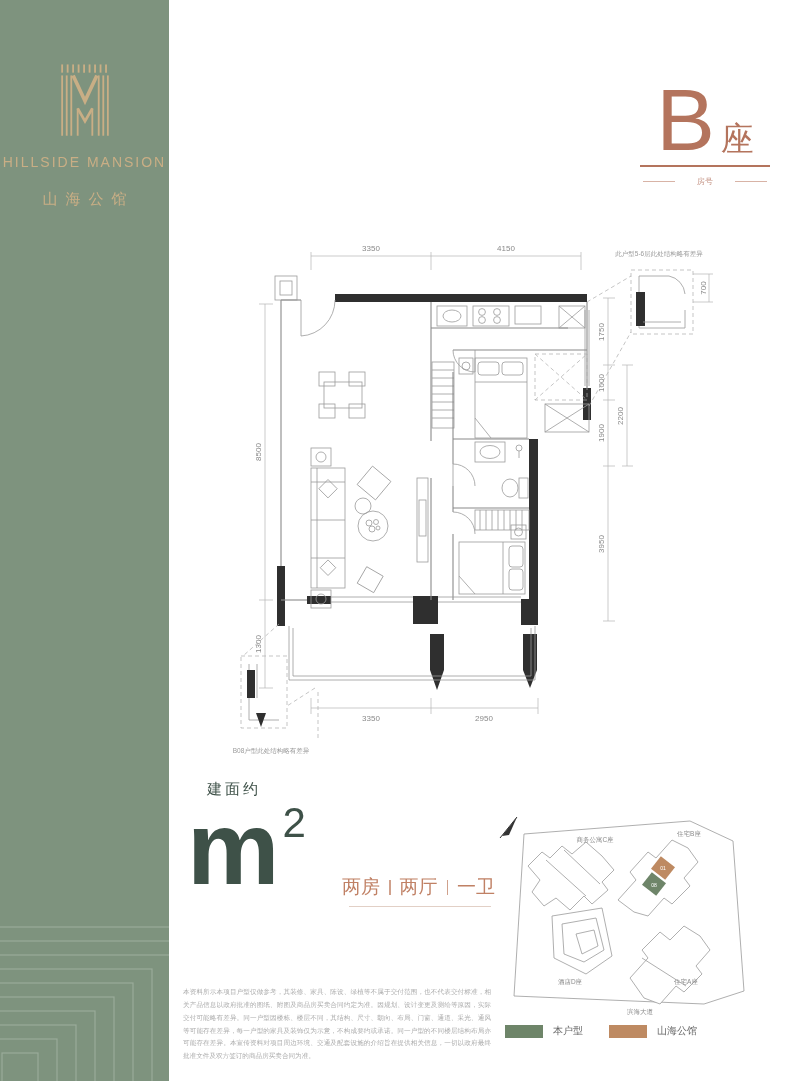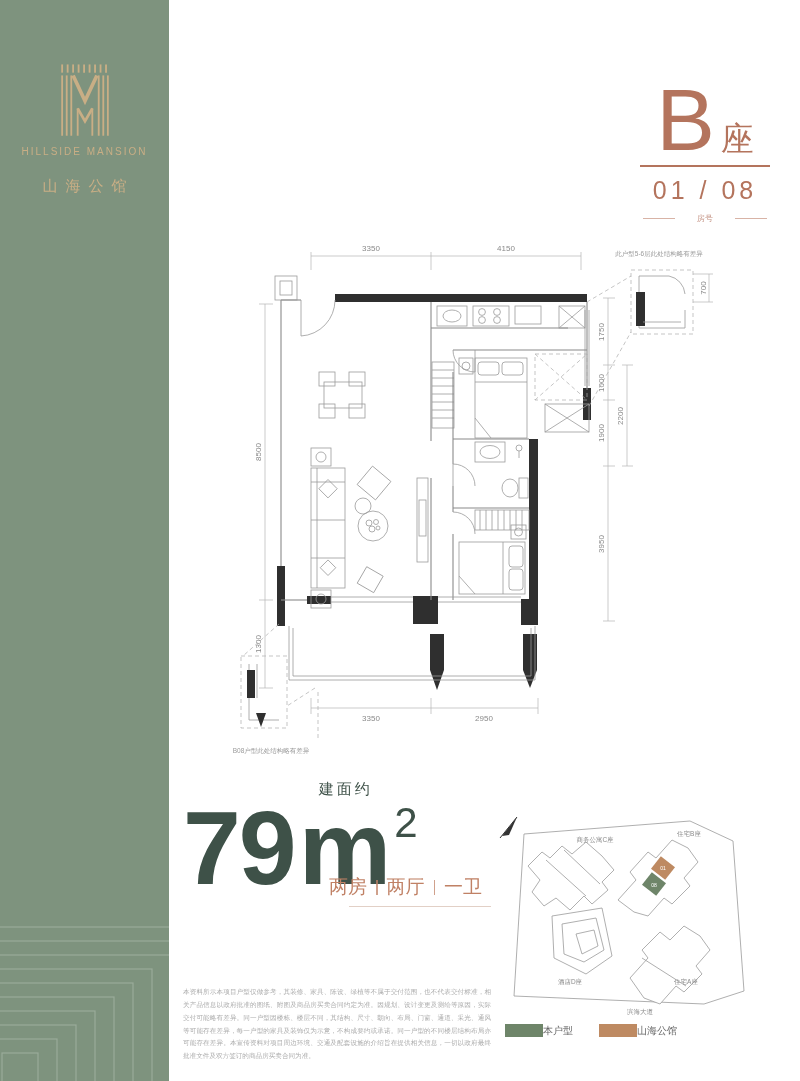--- a/index.html
+++ b/index.html
@@ -2,21 +2,21 @@
 <html><head>
 <meta charset="utf-8">
 <style>
   html,body{margin:0;padding:0;background:#fff;}
   body{width:800px;height:1081px;position:relative;overflow:hidden;
        font-family:"Liberation Sans",sans-serif;}
 
   
   .sidebar{position:absolute;left:0;top:0;width:169px;height:1081px;background:#7E937E;}
   .logo-wrap{position:absolute;left:0;top:60px;width:169px;text-align:center;color:#C9AE85;}
-  .brand-en{margin-top:0;font-size:10px;letter-spacing:2px;}
+  .brand-en{margin-top:8px;font-size:14px;letter-spacing:2px;}
   .brand-cn{margin-top:20px;font-size:15px;letter-spacing:8px;text-indent:8px;}
   .pattern{position:absolute;left:0;bottom:0;}
 
   
   .hdr{position:absolute;left:634px;top:80px;width:142px;color:#B4745D;text-align:center;}
   .hdr .b-row{display:flex;align-items:baseline;justify-content:center;line-height:.9;}
   .hdr .b-big{font-size:88px;}
   .hdr .b-suf{font-size:33px;margin-left:6px;}
   .hdr .h-rule{border-top:2px solid #B4745D;margin:6px 6px 9px;}
   .hdr .h-num{font-size:25px;letter-spacing:4px;}
@@ -24,21 +24,21 @@
               font-size:8px;color:#C49384;}
   .hdr .h-dash{width:32px;height:1px;background:#D8B3A6;}
 
   
   .area-block{position:absolute;left:183px;top:806px;color:#3E5148;display:flex;align-items:flex-start;}
   .v79{font-size:104px;font-weight:700;line-height:.82;letter-spacing:-2px;}
   .m-wrap{position:relative;margin-left:4px;}
   .vm{font-size:104px;font-weight:700;line-height:.82;}
   .jml{position:absolute;top:-26px;left:20px;font-size:15px;font-weight:400;letter-spacing:3px;white-space:nowrap;}
   .sup2{font-size:42px;font-weight:400;line-height:1;margin-left:3px;margin-top:-4px;}
-  .specs{position:absolute;left:329px;top:874px;display:flex;align-items:center;gap:9px;
+  .specs{position:absolute;left:342px;top:874px;display:flex;align-items:center;gap:9px;
          font-size:19px;color:#C08165;}
   .spec-div{width:1.5px;height:15px;background:#C08165;opacity:.75;}
   .specs-underline{position:absolute;left:349px;top:906px;width:142px;height:1px;background:#E2D0C6;}
 
   
   .disclaimer{position:absolute;left:183px;top:986px;width:308px;font-size:6.6px;line-height:1.95;
               color:#ADADAD;text-align:justify;}
 
   
   .floorplan{position:absolute;left:223px;top:236px;}
@@ -51,21 +51,21 @@
   .fpann{font-size:6.5px;fill:#9A9A9A;}
 
   
   .siteplan{position:absolute;left:490px;top:808px;}
   .spl{stroke:#9B9B9B;stroke-width:.8;fill:none;}
   .splf{stroke:#9B9B9B;stroke-width:.8;fill:#fff;}
   .spt{font-size:6.5px;fill:#8A8A8A;}
   .sput{font-size:5px;fill:#fff;}
   .legend{position:absolute;left:505px;top:1024px;display:flex;align-items:center;gap:26px;
           font-size:10px;color:#666;}
-  .leg-item{display:flex;align-items:flex-start;gap:0;}
+  .leg-item{display:flex;align-items:flex-end;gap:10px;}
   .sw{width:38px;height:13px;}
   .sw-green{background:#6E8569;}
   .sw-tan{background:#BE8A62;}
 </style>
 </head>
 <body>
 
 <div class="sidebar">
   <div class="logo-wrap">
     <svg width="64" height="82" viewBox="0 0 70 88">
@@ -111,21 +111,20 @@
     </g>
   </svg>
 </div>
 
 <div class="hdr">
   <div class="b-row">
     <span class="b-big">B</span>
     <span class="b-suf">座</span>
   </div>
   <div class="h-rule"></div>
-  <div class="h-num">01 / 08</div>
   <div class="h-cap">
     <span class="h-dash"></span>
     <span>房号</span>
     <span class="h-dash"></span>
   </div>
 </div>
 
 <svg class="floorplan" width="505" height="545" viewBox="0 0 505 545">
 
   <g>
@@ -333,21 +332,20 @@
     <text class="fpdimt" x="400" y="180" text-anchor="middle" transform="rotate(-90 400 180)">2200</text>
     <text class="fpdimt" x="381" y="197" text-anchor="middle" transform="rotate(-90 381 197)">1900</text>
     <text class="fpdimt" x="381" y="308" text-anchor="middle" transform="rotate(-90 381 308)">3950</text>
     <text class="fpdimt" x="483" y="52" text-anchor="middle" transform="rotate(-90 483 52)">700</text>
     <text class="fpann" x="436" y="20" text-anchor="middle">此户型5-6层此处结构略有差异</text>
     <text class="fpann" x="48" y="517" text-anchor="middle">B08户型此处结构略有差异</text>
   </g>
 </svg>
 
 <div class="area-block">
-  <span class="v79">79</span>
   <span class="m-wrap">
     <span class="jml">建面约</span>
     <span class="vm">m</span>
   </span>
   <span class="sup2">2</span>
 </div>
 <div class="specs">
   <span>两房</span>
   <span class="spec-div"></span>
   <span>两厅</span>

